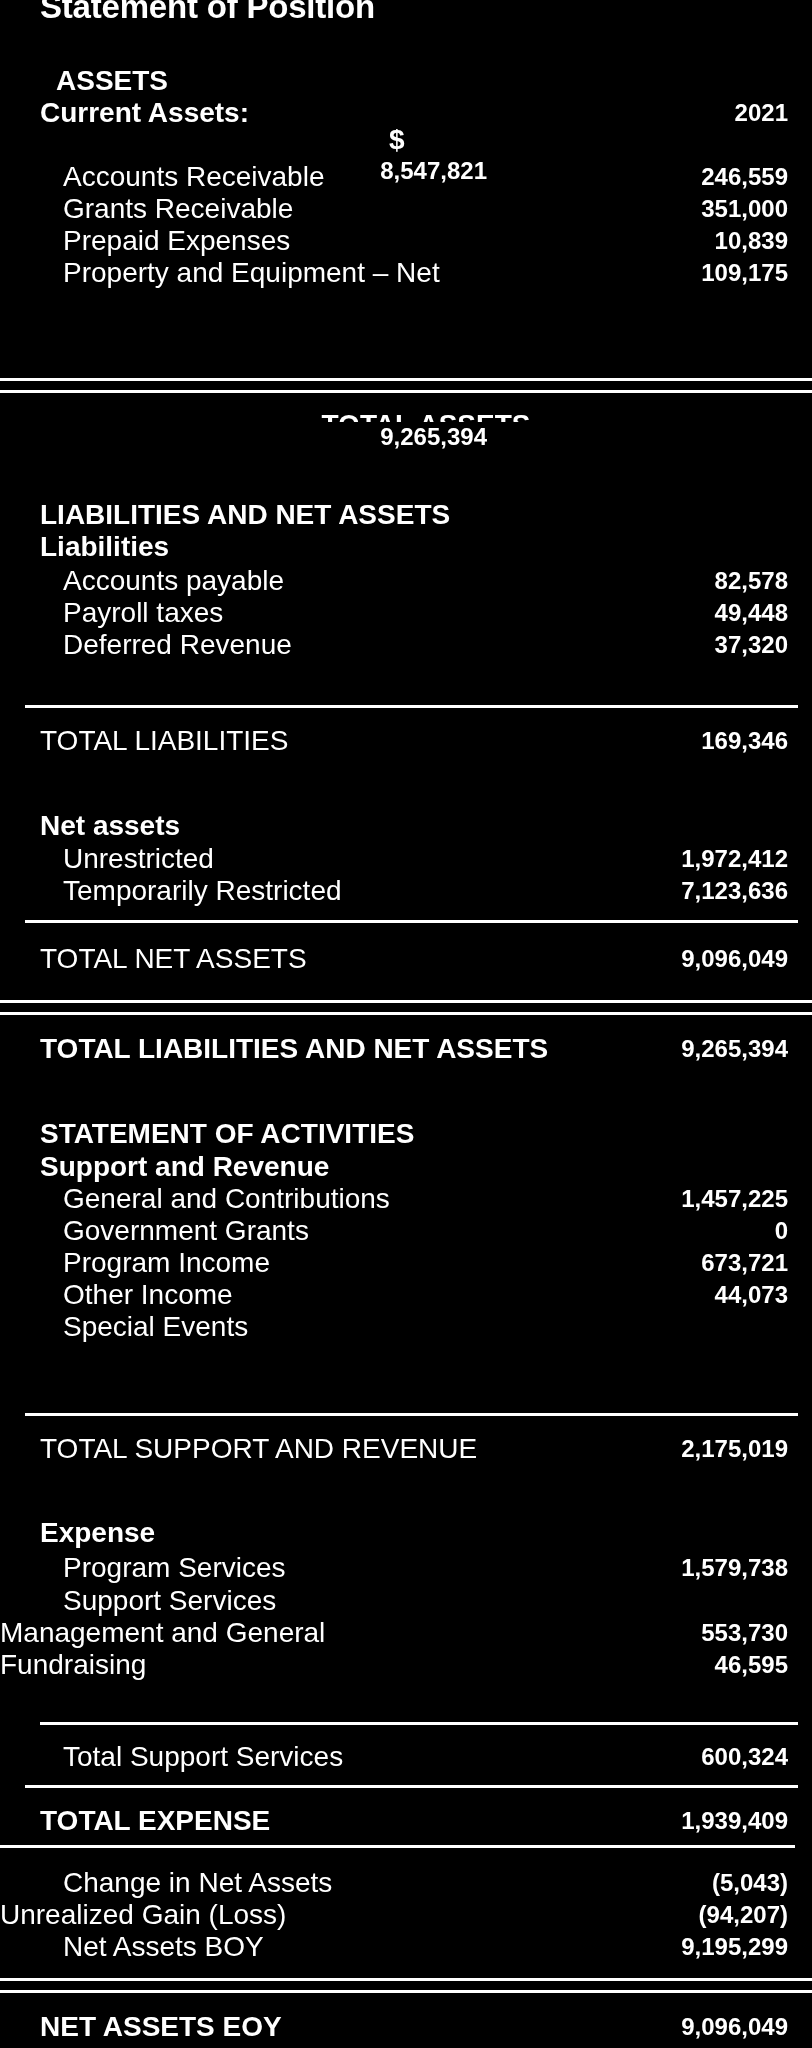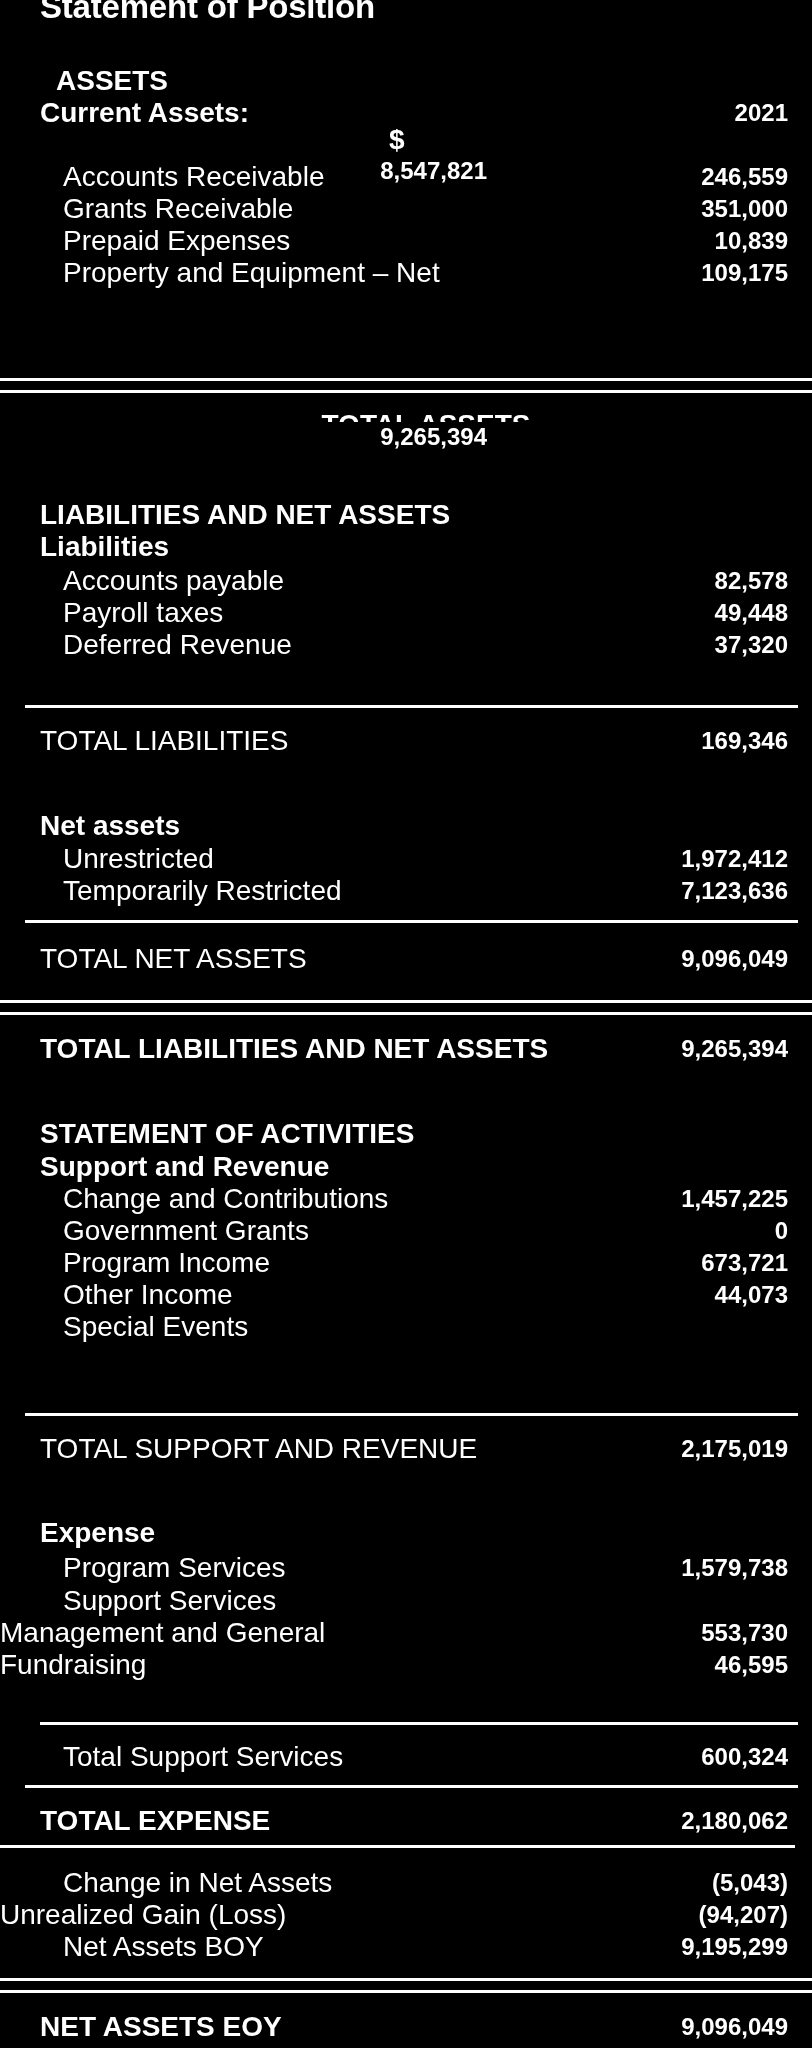--- a/index.html
+++ b/index.html
@@ -232,21 +232,21 @@
     <div class="val"></div>
   </div>
 
   <div class="row head blabel ind0" style="top:1146px;">
     <div class="label">Support and Revenue</div>
     <div class="cur"></div>
     <div class="val"></div>
   </div>
 
   <div class="row bval ind1" style="top:1178px;">
-    <div class="label">Change and Contributions</div>
+    <div class="label">General and Contributions</div>
     <div class="cur"></div>
     <div class="val">1,457,225</div>
   </div>
 
   <div class="row bval ind1" style="top:1210px;">
     <div class="label">Government Grants</div>
     <div class="cur"></div>
     <div class="val">0</div>
   </div>
 
@@ -312,21 +312,21 @@
     <div class="label">Total Support Services</div>
     <div class="cur"></div>
     <div class="val">600,324</div>
   </div>
 
   <div class="rule single" style="left:25px; top:1785px; width:773px;"></div>
 
   <div class="row b ind0" style="top:1800px;">
     <div class="label">TOTAL EXPENSE</div>
     <div class="cur"></div>
-    <div class="val">2,180,062</div>
+    <div class="val">1,939,409</div>
   </div>
 
   <div class="rule single" style="left:0px; top:1845px; width:795px;"></div>
 
   <div class="row bval ind1" style="top:1862px;">
     <div class="label">Change in Net Assets</div>
     <div class="cur"></div>
     <div class="val">(5,043)</div>
   </div>
 

